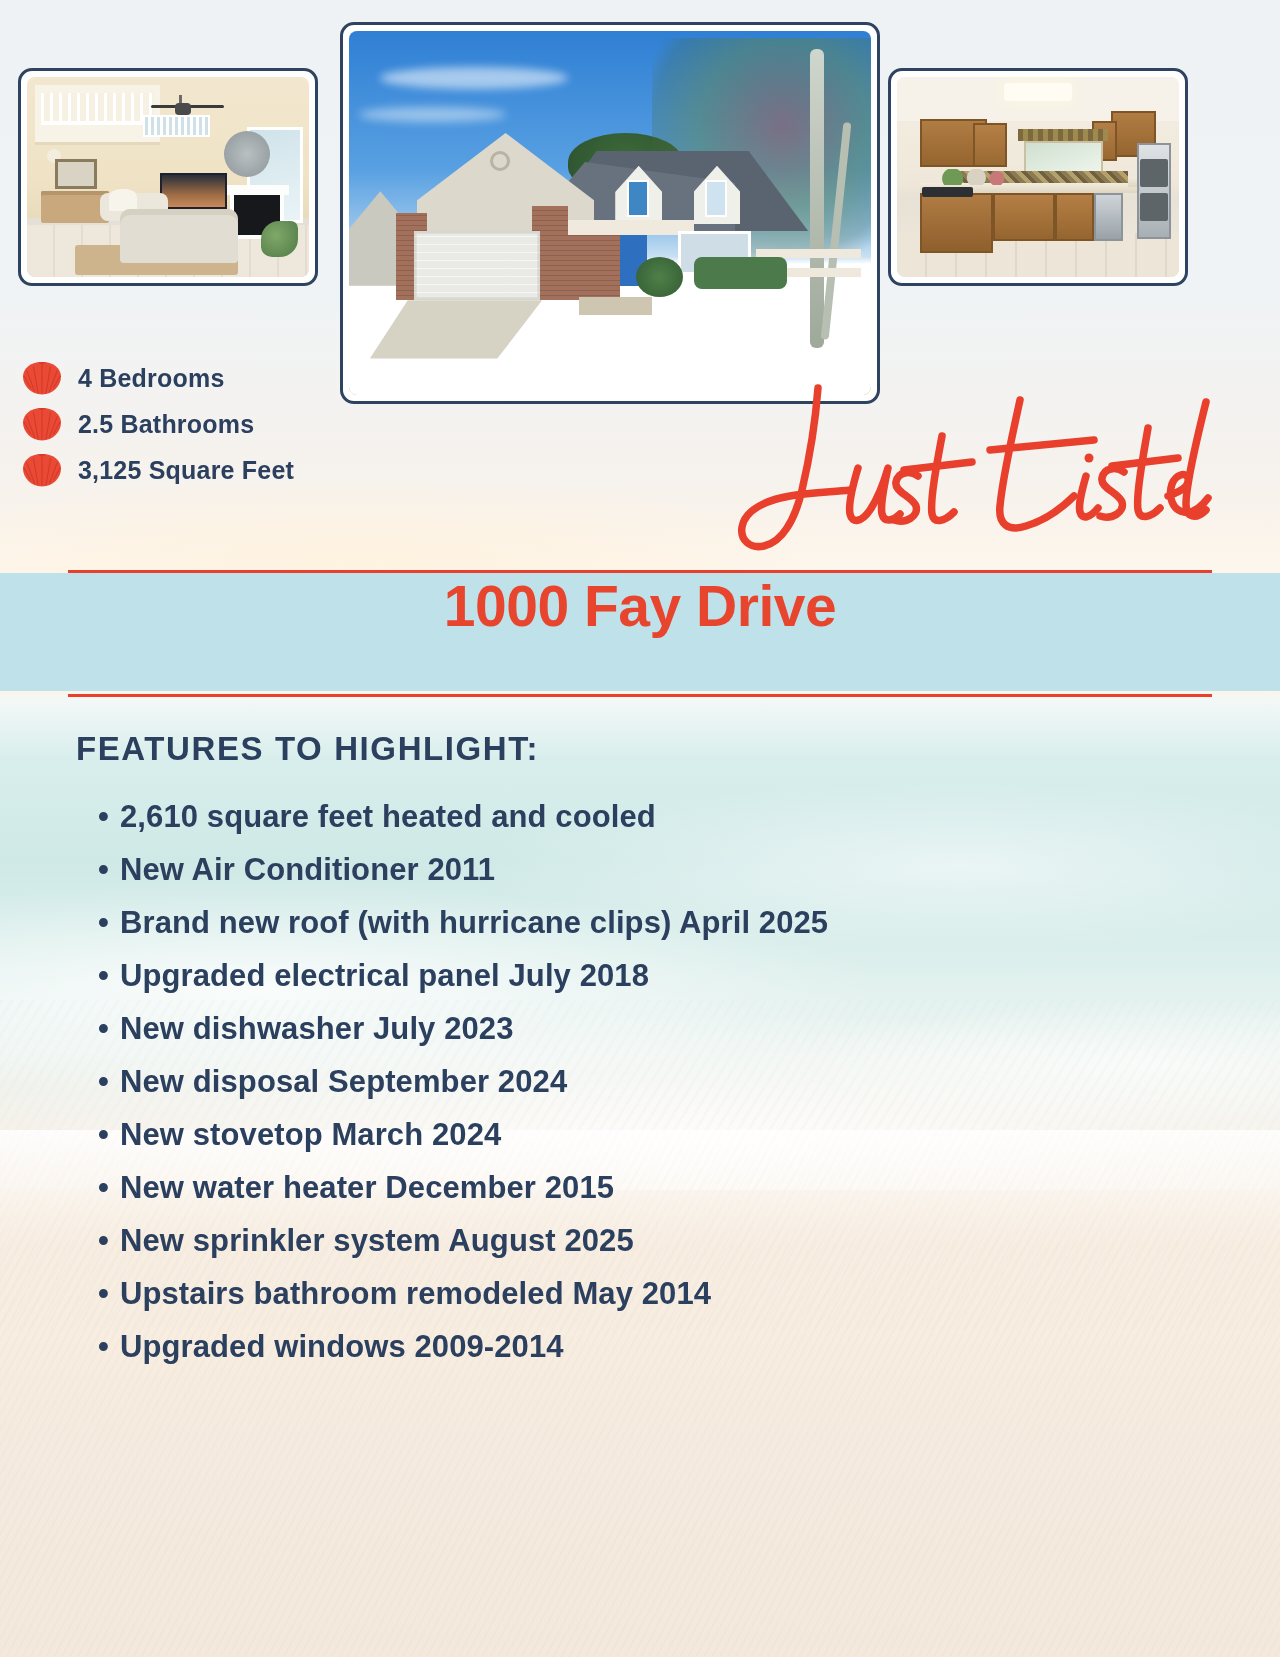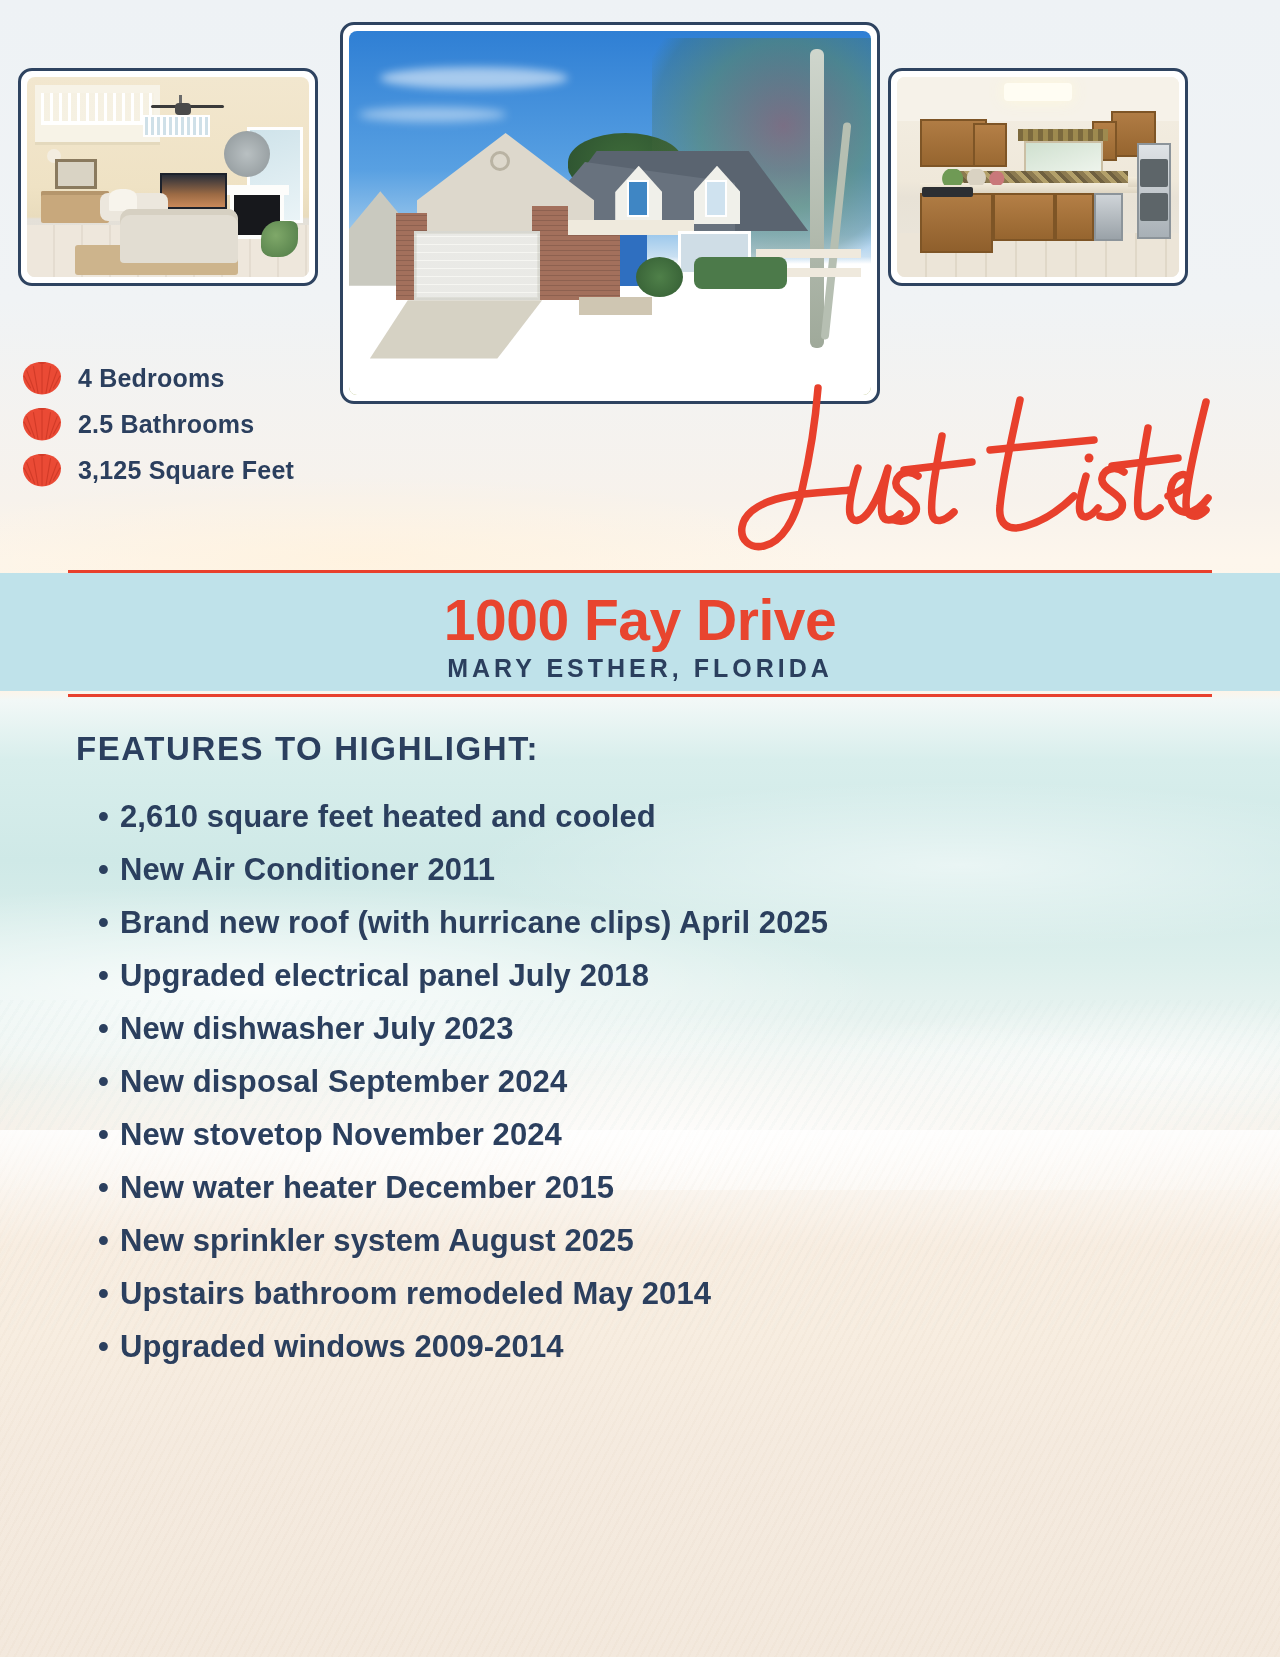--- a/index.html
+++ b/index.html
@@ -218,21 +218,21 @@
     position: absolute;
     left: 0; right: 0;
     top: 573px; height: 118px;
     background: #bfe2ea;
     z-index: 5;
     text-align: center;
   }
   .banner-street {
     font-size: 57px;
     line-height: 66px;
-    padding-top: 14px;
+    padding-top: 0;
     color: #e8452f;
     font-weight: 700;
     letter-spacing: -0.5px;
   }
   .banner-city {
     font-size: 25px;
     line-height: 30px;
     color: #2b3f5e;
     font-weight: 700;
     letter-spacing: 4px;
@@ -457,35 +457,34 @@
 
         <path d="M516 30 C506 70 496 112 496 132 C496 146 506 148 516 138"></path>
       </g>
     </svg>
   </div>
 
   <div class="rule" id="rule-top"></div>
 
   <div class="banner">
     <div class="banner-street">1000 Fay Drive</div>
-    <div class="banner-city">MARY ESTHER, FLORIDA</div>
   </div>
 
   <div class="rule" id="rule-bottom"></div>
 
   <div class="features">
     <div class="features-heading">FEATURES TO HIGHLIGHT:</div>
     <ul class="features-list">
       <li>2,610 square feet heated and cooled</li>
       <li>New Air Conditioner 2011</li>
       <li>Brand new roof (with hurricane clips) April 2025</li>
       <li>Upgraded electrical panel July 2018</li>
       <li>New dishwasher July 2023</li>
       <li>New disposal September 2024</li>
-      <li>New stovetop November 2024</li>
+      <li>New stovetop March 2024</li>
       <li>New water heater December 2015</li>
       <li>New sprinkler system August 2025</li>
       <li>Upstairs bathroom remodeled May 2014</li>
       <li>Upgraded windows 2009-2014</li>
     </ul>
   </div>
 
 </div>
 
 </body></html>

